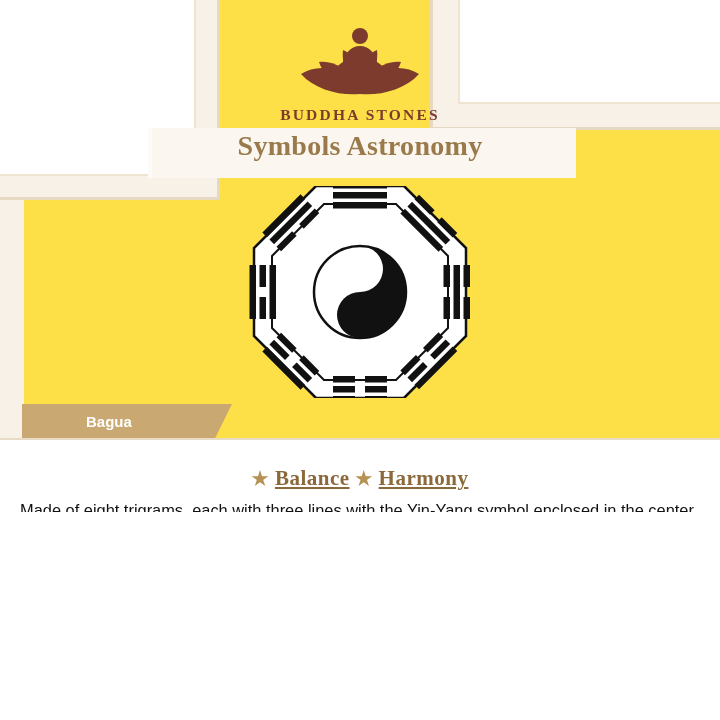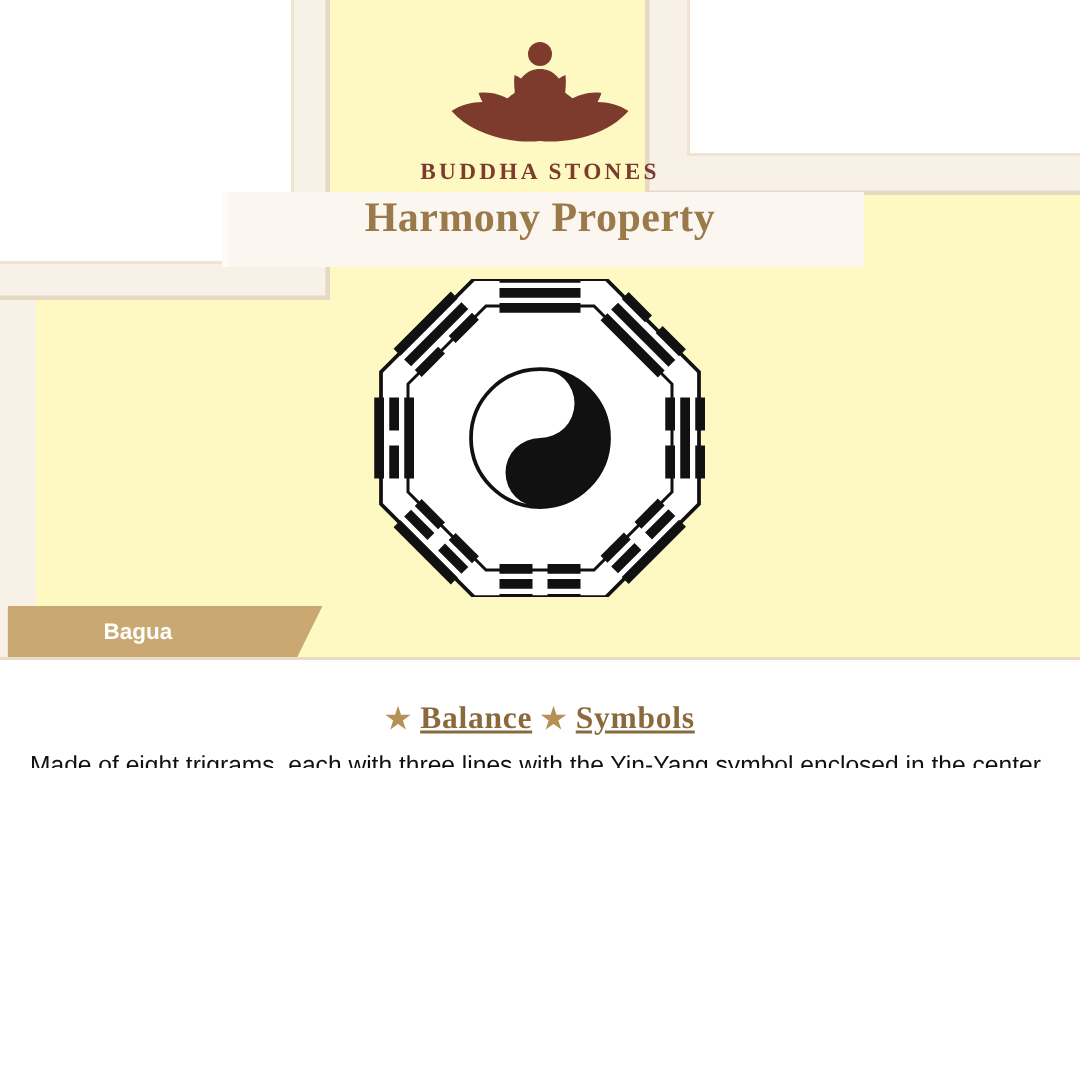--- a/index.html
+++ b/index.html
@@ -10,21 +10,21 @@
     width: 720px;
     height: 720px;
     font-family: "Liberation Sans", sans-serif;
     background: #ffffff;
     overflow: hidden;
   }
   .page {
     position: relative;
     width: 720px;
     height: 512px;
-    background: #fef9c3;
+    background: #fde047;
     overflow: hidden;
   }
   
   .corner-tl {
     position: absolute;
     left: 0; top: 0;
     width: 220px; height: 200px;
     background: #f7f1e8;
     border-right: 3px solid #e6d9c3;
     border-bottom: 3px solid #e6d9c3;
@@ -100,21 +100,21 @@
   }
   
   .bagua-wrap {
     position: absolute;
     left: 216px; top: 186px;
     width: 288px; height: 212px;
   }
   
   .tag {
     position: absolute;
-    left: 5px; top: 404px;
+    left: 22px; top: 404px;
     width: 210px; height: 34px;
     background: #c9a971;
     color: #ffffff;
     font-weight: bold;
     font-size: 15px;
     display: flex;
     align-items: center;
     padding-left: 64px;
     box-sizing: border-box;
     clip-path: polygon(0 0, 100% 0, 92% 100%, 0 100%);
@@ -177,21 +177,21 @@
           <path d="M75 24 C66 24 60 31 58 40 C52 44 46 50 44 57 C50 59 58 57 63 53 C66 57 70 59 75 59 C80 59 84 57 87 53 C92 57 100 59 106 57 C104 50 98 44 92 40 C90 31 84 24 75 24 Z"></path>
 
           <path d="M55 62 C62 57 68 56 75 56 C82 56 88 57 95 62 C88 66 82 67 75 67 C68 67 62 66 55 62 Z"></path>
         </g>
       </svg>
     </div>
     <div class="logo-text">BUDDHA STONES</div>
   </div>
 
   <div class="title-band"></div>
-  <div class="title-text">Harmony Property</div>
+  <div class="title-text">Symbols Astronomy</div>
 
   <div class="bagua-wrap">
     <svg width="288" height="212" viewBox="0 0 288 212" xmlns="http://www.w3.org/2000/svg">
       <g transform="translate(144,106)">
 
         <polygon points="-44,-106 44,-106 106,-44 106,44 44,106 -44,106 -106,44 -106,-44" fill="#ffffff" stroke="#111111" stroke-width="2.5"></polygon>
         <polygon points="-36,-88 36,-88 88,-36 88,36 36,88 -36,88 -88,36 -88,-36" fill="none" stroke="#111111" stroke-width="2"></polygon>
 
         <g transform="translate(0,-97)">
           <rect x="-27" y="-13" width="54" height="6.5" fill="#111"></rect>
@@ -265,18 +265,18 @@
 
   <div class="tag">
     <span>Bagua</span>
   </div>
 
   <div class="panel">
     <div class="subtitle">
       <span class="star">★</span>
       <span class="word">Balance</span>
       <span class="star">★</span>
-      <span class="word">Symbols</span>
+      <span class="word">Harmony</span>
     </div>
     <div class="body-copy">Made of eight trigrams, each with three lines with the Yin-Yang symbol enclosed in the center. The three lines in the trigrams are a representation of Yin Yang energies itself. If they are broken, it symbolizes yin energy, and the unbroken denotes Yang energies. Traditionally, the word Bagua translates to eight symbols but it is extensively used to achieve balance in various aspects of life.In this Feng Shui symbol, each trigram relates to a specific area of the health of the individual and the home. It is also used to attain balance in Astronomy, Astrology, Geography, Anatomy and the family.</div>
   </div>
 
 </div>
 
 </body></html>

